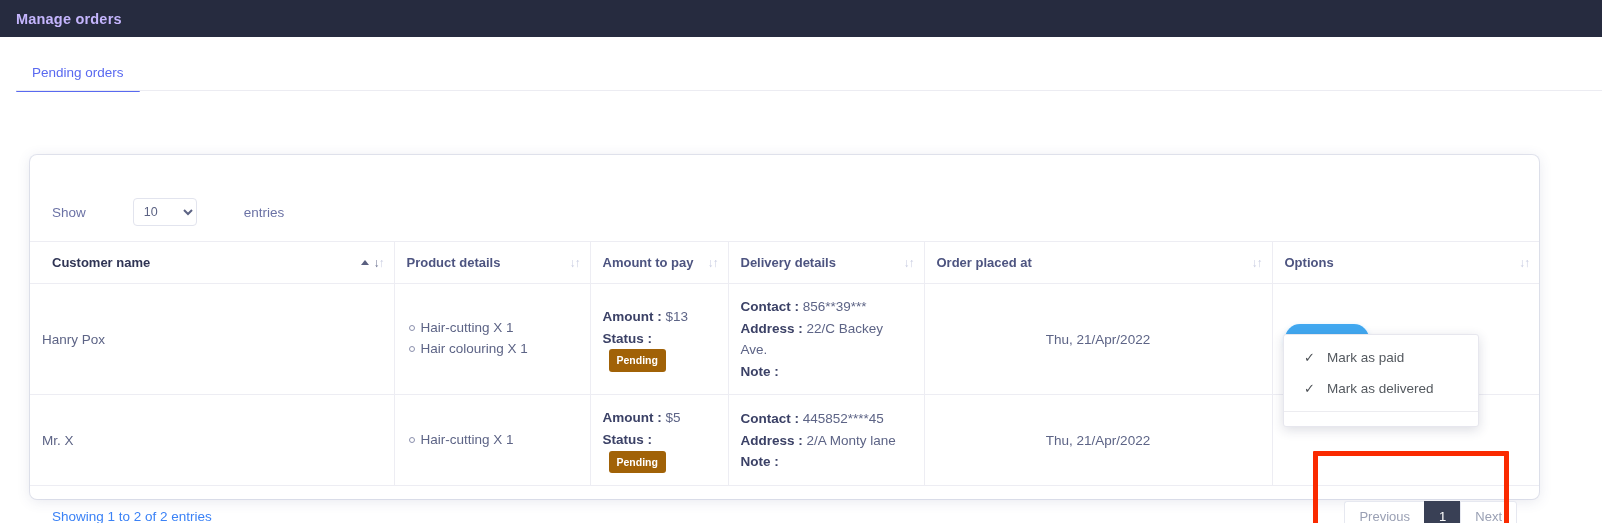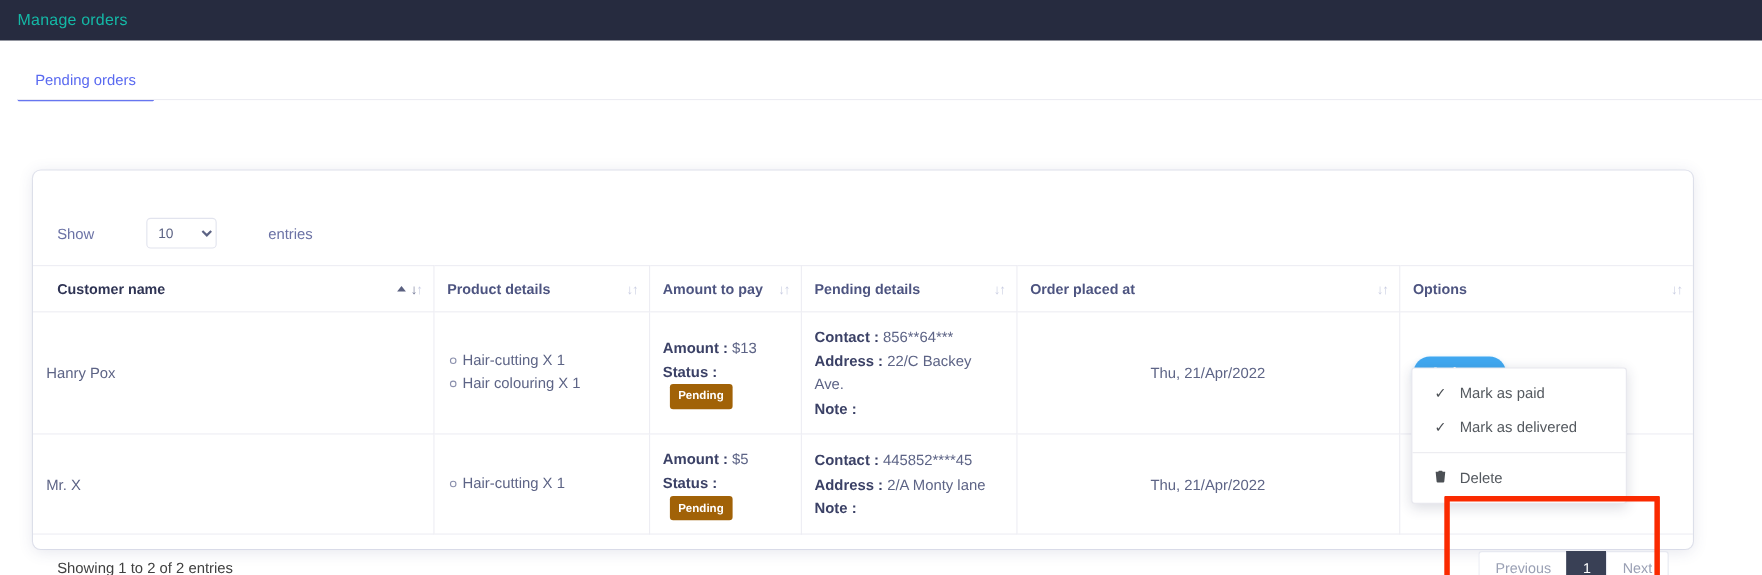--- a/index.html
+++ b/index.html
@@ -13,23 +13,23 @@
 
   
   #topbar {
     height: 37px;
     background: #262b3f;
     display: flex;
     align-items: center;
     padding-left: 16px;
   }
   #topbar .title {
-    color: #14b8a6;
+    color: #c4b5fd;
     font-size: 14.5px;
-    font-weight: normal;
+    font-weight: bold;
     letter-spacing: .2px;
   }
 
   
   #page {
     background: #ffffff;
     height: 486px;
     position: relative;
   }
 
@@ -258,21 +258,21 @@
   }
 
   
   #footer {
     display: flex;
     align-items: center;
     justify-content: space-between;
     padding: 0 22px;
     height: 60px;
   }
-  #footer .info { font-size: 13.5px; color: #404040; }
+  #footer .info { font-size: 13.5px; color: #3b82f6; }
   .pager { display: flex; align-items: center; }
   .pg {
     font-size: 13px;
     color: #9aa0b4;
     border: 1px solid #e6e8f0;
     border-right: none;
     padding: 7px 14px;
     background: #fff;
     cursor: pointer;
     white-space: nowrap;
@@ -339,21 +339,21 @@
               <span class="updown">↓↑</span>
             </span>
           </th>
           <th>
             <span>Amount to pay</span>
             <span class="sort-icons">
               <span class="updown">↓↑</span>
             </span>
           </th>
           <th>
-            <span>Pending details</span>
+            <span>Delivery details</span>
             <span class="sort-icons">
               <span class="updown">↓↑</span>
             </span>
           </th>
           <th>
             <span>Order placed at</span>
             <span class="sort-icons">
               <span class="updown">↓↑</span>
             </span>
           </th>
@@ -381,21 +381,21 @@
               <span>$13</span>
             </div>
             <div class="kv">
               <b>Status :</b>
               <span class="badge">Pending</span>
             </div>
           </td>
           <td>
             <div class="kv">
               <b>Contact :</b>
-              <span>856**64***</span>
+              <span>856**39***</span>
             </div>
             <div class="kv">
               <b>Address :</b>
               <span>22/C Backey Ave.</span>
             </div>
             <div class="kv">
               <b>Note :</b>
               <span></span>
             </div>
           </td>
@@ -458,26 +458,18 @@
     <div id="dropdown">
       <div class="dd-item">
         <span class="gl">✓</span>
         <span>Mark as paid</span>
       </div>
       <div class="dd-item">
         <span class="gl">✓</span>
         <span>Mark as delivered</span>
       </div>
       <div class="dd-sep"></div>
-      <div class="dd-item">
-        <span class="gl">
-          <svg width="11" height="12" viewBox="0 0 11 12" aria-hidden="true">
-            <path d="M1.2 2.6h8.6l-.8 8.2a1 1 0 0 1-1 .9H3a1 1 0 0 1-1-.9L1.2 2.6zM4 1h3l.5.9H9.8v1.1H1.2V1.9h2.3L4 1z" fill="#4c5055"></path>
-          </svg>
-        </span>
-        <span>Delete</span>
-      </div>
     </div>
 
     <div id="annot"></div>
 
   </div>
 </div>
 
 </body></html>

